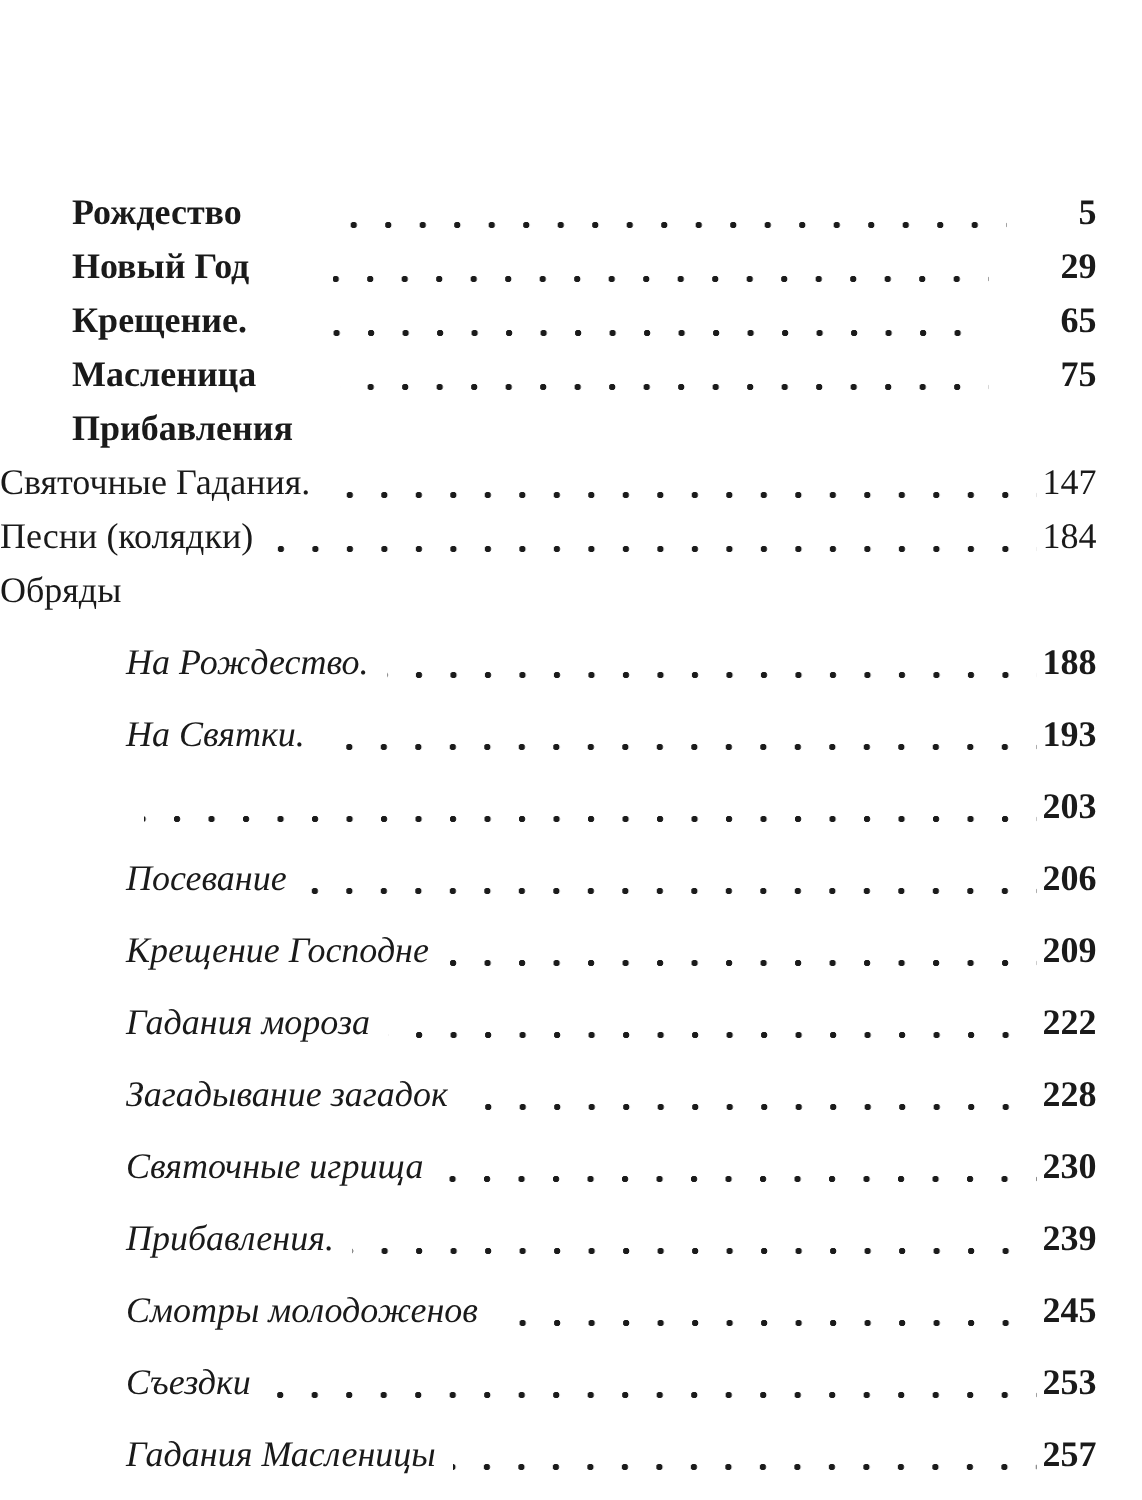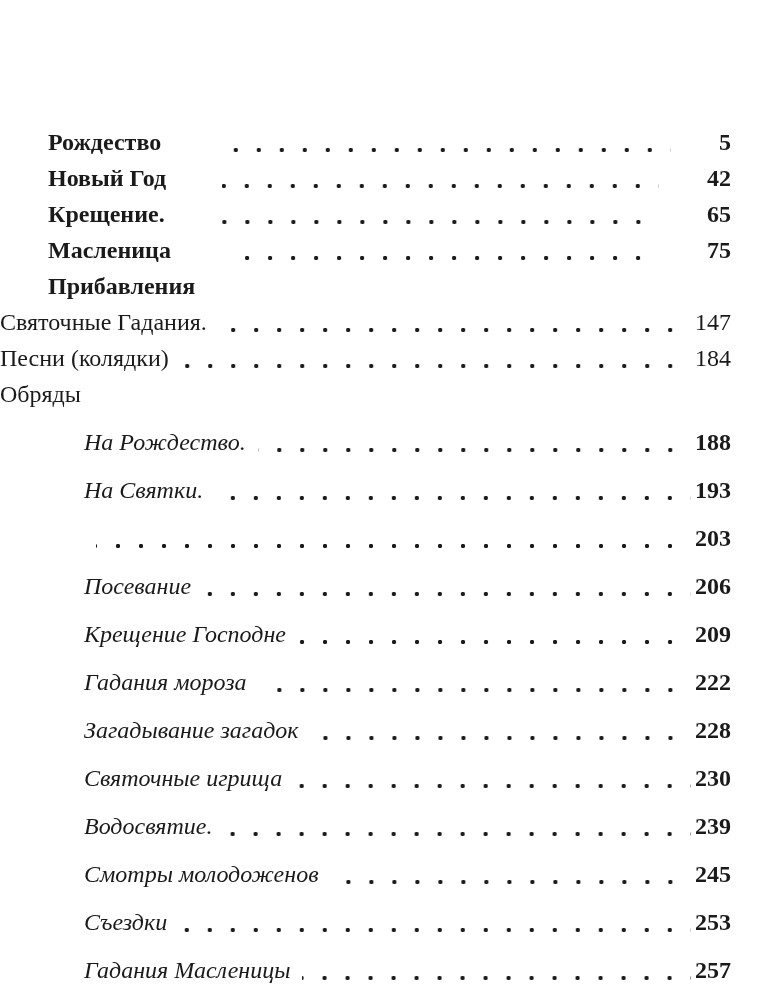--- a/index.html
+++ b/index.html
@@ -63,21 +63,21 @@
 <div class="page">
   <div class="toc-list">
       <div class="toc-row lvl1">
         <span class="toc-label">Рождество</span>
         <span class="dot-leader"></span>
         <span class="toc-page">5</span>
       </div>
       <div class="toc-row lvl1">
         <span class="toc-label">Новый Год</span>
         <span class="dot-leader"></span>
-        <span class="toc-page">42</span>
+        <span class="toc-page">29</span>
       </div>
       <div class="toc-row lvl1">
         <span class="toc-label">Крещение.</span>
         <span class="dot-leader"></span>
         <span class="toc-page">65</span>
       </div>
       <div class="toc-row lvl1">
         <span class="toc-label">Масленица</span>
         <span class="dot-leader"></span>
         <span class="toc-page">75</span>
@@ -131,21 +131,21 @@
         <span class="toc-label">Загадывание загадок</span>
         <span class="dot-leader"></span>
         <span class="toc-page">228</span>
       </div>
       <div class="toc-row lvl3">
         <span class="toc-label">Святочные игрища</span>
         <span class="dot-leader"></span>
         <span class="toc-page">230</span>
       </div>
       <div class="toc-row lvl3">
-        <span class="toc-label">Водосвятие.</span>
+        <span class="toc-label">Прибавления.</span>
         <span class="dot-leader"></span>
         <span class="toc-page">239</span>
       </div>
       <div class="toc-row lvl3">
         <span class="toc-label">Смотры молодоженов</span>
         <span class="dot-leader"></span>
         <span class="toc-page">245</span>
       </div>
       <div class="toc-row lvl3">
         <span class="toc-label">Съездки</span>

